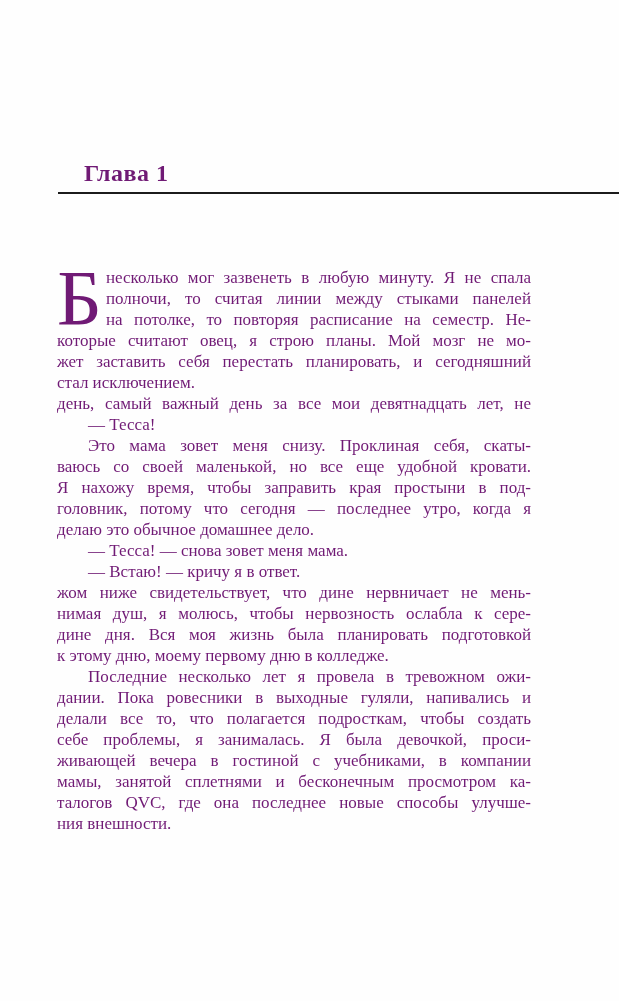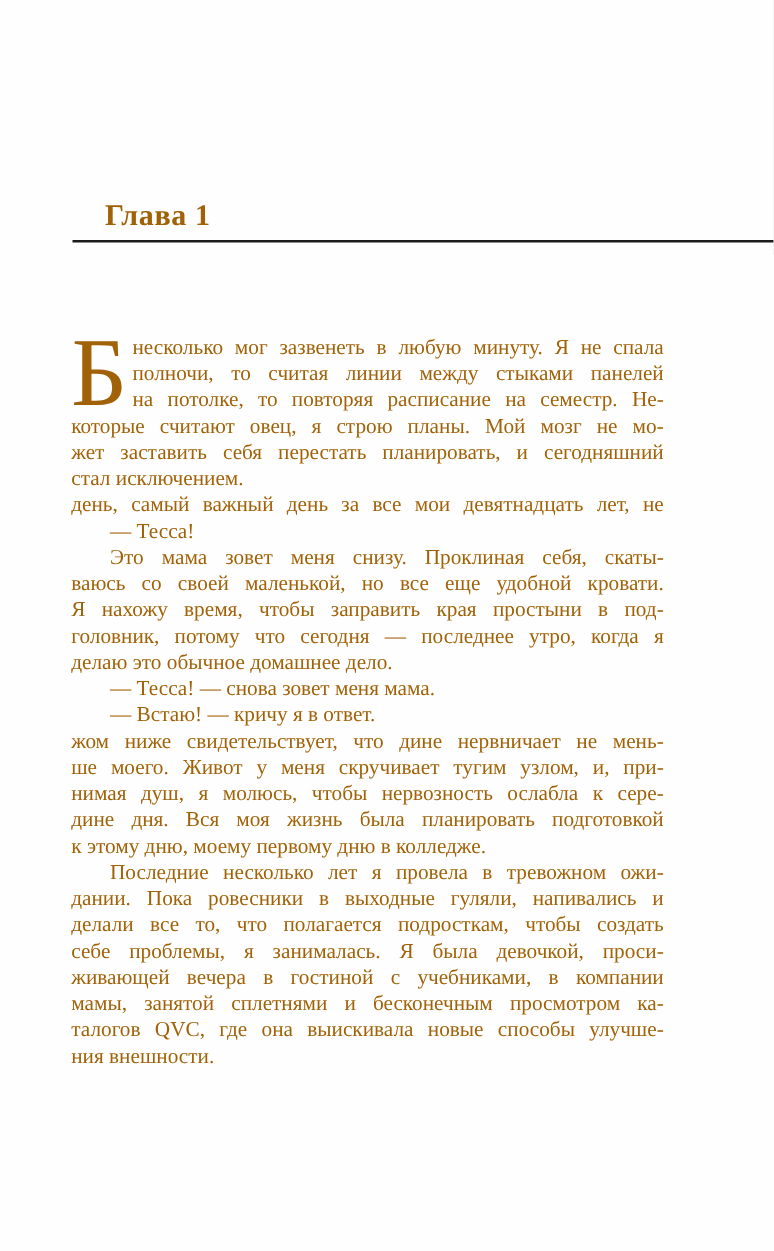--- a/index.html
+++ b/index.html
@@ -7,21 +7,21 @@
     padding: 0;
     background: #e8e8e8;
   }
   .page {
     position: relative;
     width: 619px;
     height: 1001px;
     background: #fefefe;
     overflow: hidden;
     font-family: "Liberation Serif", "DejaVu Serif", serif;
-    color: #a16207;
+    color: #701a75;
   }
   .chapter-head {
     position: absolute;
     left: 84px;
     top: 160px;
     font-size: 24px;
     line-height: 26px;
     font-weight: 700;
     letter-spacing: 0.5px;
     white-space: nowrap;
@@ -95,29 +95,28 @@
         <div class="line lastline">делаю это обычное домашнее дело.</div>
       </div>
       <div class="para">
         <div class="line lastline firstline-indent">— Тесса! — снова зовет меня мама.</div>
       </div>
       <div class="para">
         <div class="line lastline firstline-indent">— Встаю! — кричу я в ответ.</div>
       </div>
       <div class="para">
         <div class="line">жом ниже свидетельствует, что дине нервничает не мень-</div>
-        <div class="line">ше моего. Живот у меня скручивает тугим узлом, и, при-</div>
         <div class="line">нимая душ, я молюсь, чтобы нервозность ослабла к сере-</div>
         <div class="line">дине дня. Вся моя жизнь была планировать подготовкой</div>
         <div class="line lastline">к этому дню, моему первому дню в колледже.</div>
       </div>
       <div class="para">
         <div class="line firstline-indent">Последние несколько лет я провела в тревожном ожи-</div>
         <div class="line">дании. Пока ровесники в выходные гуляли, напивались и</div>
         <div class="line">делали все то, что полагается подросткам, чтобы создать</div>
         <div class="line">себе проблемы, я занималась. Я была девочкой, проси-</div>
         <div class="line">живающей вечера в гостиной с учебниками, в компании</div>
         <div class="line">мамы, занятой сплетнями и бесконечным просмотром ка-</div>
-        <div class="line">талогов QVC, где она выискивала новые способы улучше-</div>
+        <div class="line">талогов QVC, где она последнее новые способы улучше-</div>
         <div class="line lastline">ния внешности.</div>
       </div>
     </div>
 </div>
 
 </body></html>

